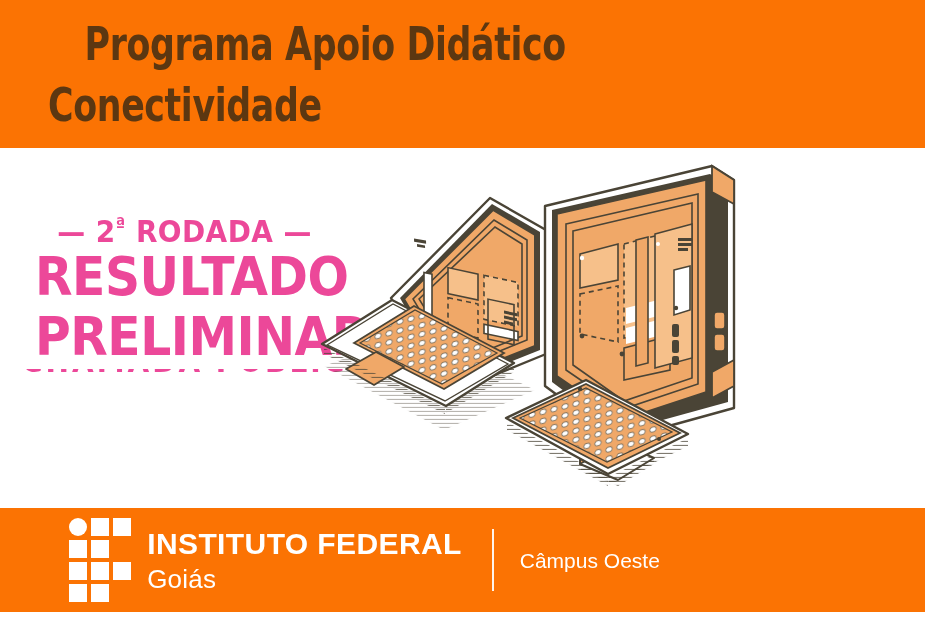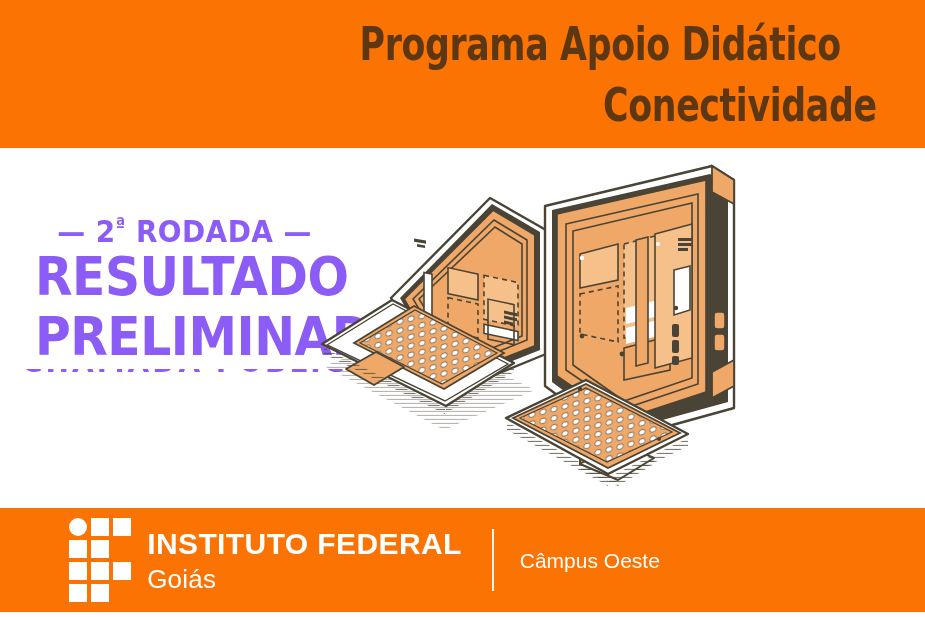--- a/index.html
+++ b/index.html
@@ -25,21 +25,21 @@
     height:148px;
     background:#fb7303;
   }
   .title-block{
     position:absolute;
     left:0; top:0;
     width:925px;
     height:148px;
     display:flex;
     flex-direction:column;
-    align-items:flex-end;
+    align-items:flex-start;
     justify-content:center;
     gap:0px;
   }
   .title-line{
     color:#5c3711;
     font-family:"DejaVu Sans", sans-serif;
     font-weight:bold;
     font-size:47px;
     line-height:61px;
     letter-spacing:-0.5px;
@@ -58,21 +58,21 @@
     background:#ffffff;
   }
 
   
   .headline{
     position:absolute;
     left:22px;
     top:212px;
     width:325px;
     text-align:center;
-    color:#8b5cf6;
+    color:#ec4899;
   }
   .hl-round{
     font-family:"DejaVu Sans", sans-serif;
     font-weight:bold;
     font-size:31px;
     line-height:38px;
     white-space:nowrap;
     transform:scaleX(0.9);
     letter-spacing:0.5px;
   }

